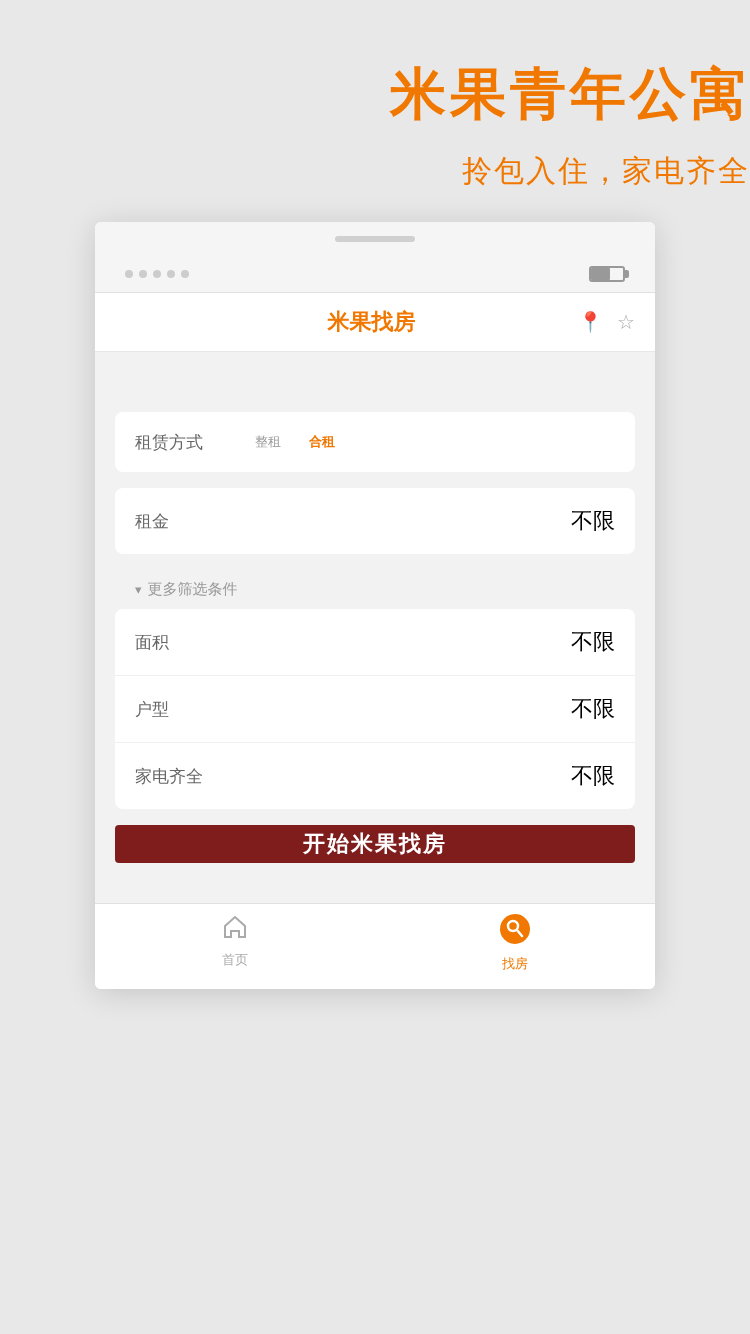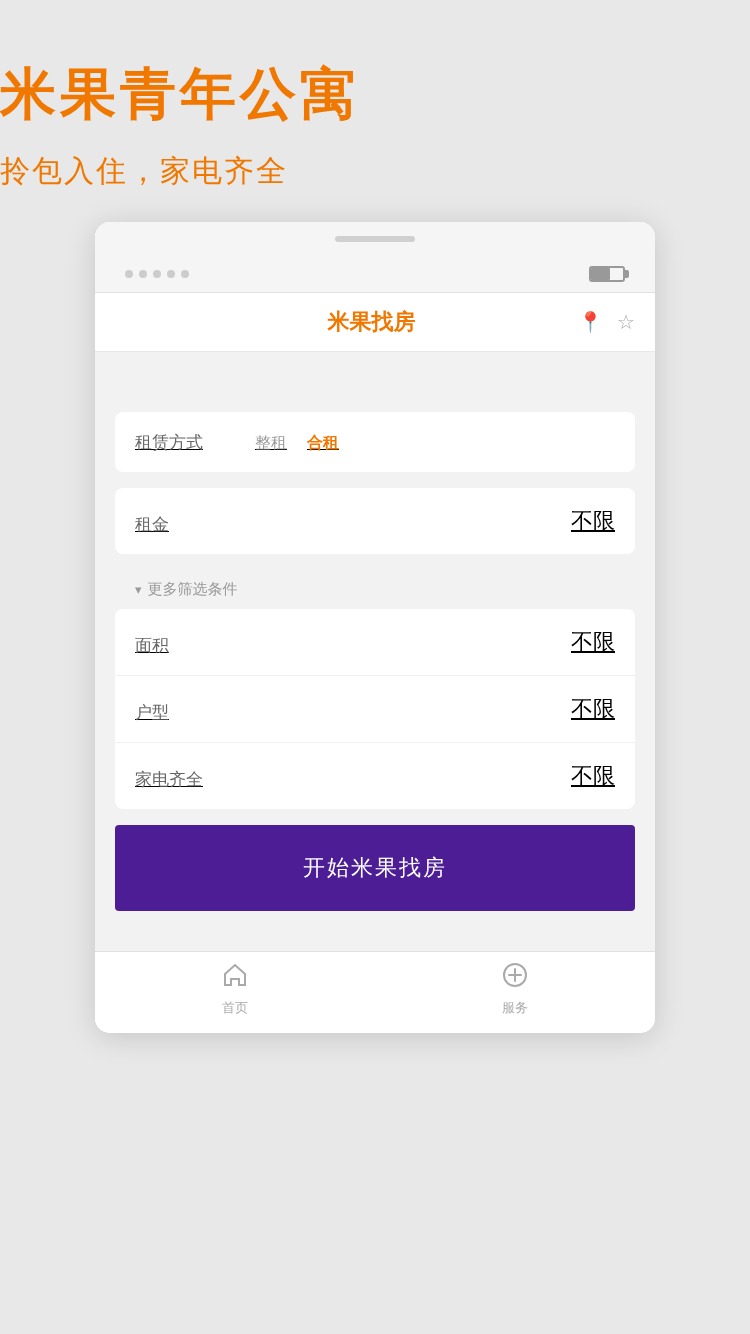--- a/index.html
+++ b/index.html
@@ -13,42 +13,42 @@
       flex-direction: column;
       align-items: center;
     }
 
     
     .app-header {
       width: 100%;
       padding-top: 60px;
       display: flex;
       flex-direction: column;
-      align-items: flex-start;
+      align-items: flex-end;
       margin-bottom: 30px;
     }
     .app-title {
       font-size: 56px;
       font-weight: bold;
       color: #f07800;
       letter-spacing: 4px;
       line-height: 1.2;
     }
     .app-subtitle {
       font-size: 30px;
       color: #f07800;
       margin-top: 24px;
       letter-spacing: 2px;
     }
 
     
     .phone-mockup {
       width: 560px;
       background: #fff;
-      border-radius: 15px;
+      border-radius: 6px;
       box-shadow: 0 4px 30px rgba(0,0,0,0.15);
       overflow: hidden;
       display: flex;
       flex-direction: column;
       position: relative;
     }
 
     
     .phone-top {
       background: #f5f5f5;
@@ -137,47 +137,47 @@
 
     
     .filter-card {
       background: #fff;
       border-radius: 8px;
       overflow: hidden;
       margin-bottom: 16px;
     }
     .filter-row {
       display: flex;
-      align-items: flex-end;
+      align-items: center;
       padding: 18px 20px;
       border-bottom: 1px solid #f0f0f0;
       min-height: 60px;
-      text-decoration: underline;
     }
     .filter-row:last-child {
       border-bottom: none;
     }
     .filter-label {
       font-size: 17px;
       color: #666;
       width: 120px;
       flex-shrink: 0;
     }
     .filter-options {
       display: flex;
       gap: 20px;
       flex: 1;
     }
     .filter-option {
-      font-size: 16px;
+      font-size: 13px;
       color: #999;
     }
     .filter-option.active {
       color: #f07800;
       font-weight: bold;
+      margin-left: 8px;
     }
     .filter-value {
       font-size: 22px;
       color: #000000;
       margin-left: auto;
     }
 
     
     .more-filters {
       padding: 10px 20px;
@@ -186,26 +186,26 @@
       display: flex;
       align-items: center;
       gap: 6px;
     }
     .more-filters-arrow {
       font-size: 13px;
     }
 
     
     .cta-button {
-      background: #4c1d95;
+      background: #7f1d1d;
       color: #fff;
       font-size: 22px;
-      font-weight: normal;
+      font-weight: bold;
       text-align: center;
-      padding: 28px;
+      padding: 4px;
       margin-top: 10px;
       letter-spacing: 2px;
       border-radius: 4px;
     }
 
     
     .bottom-tabs {
       background: #fff;
       border-top: 1px solid #e0e0e0;
       display: flex;
@@ -328,26 +328,26 @@
 
     <div class="tab-item">
       <span class="tab-icon">
         <svg width="26" height="26" viewBox="0 0 26 26" fill="none" xmlns="http://www.w3.org/2000/svg">
           <path d="M3 12L13 3L23 12V23H17V17H9V23H3V12Z" stroke="#aaa" stroke-width="2" fill="none"></path>
         </svg>
       </span>
       <span class="tab-label">首页</span>
     </div>
 
-
     <div class="tab-item">
-      <span class="tab-icon">
-        <svg width="26" height="26" viewBox="0 0 26 26" fill="none" xmlns="http://www.w3.org/2000/svg">
-          <circle cx="13" cy="13" r="11" stroke="#aaa" stroke-width="2" fill="none"></circle>
-          <line x1="13" y1="7" x2="13" y2="19" stroke="#aaa" stroke-width="2" stroke-linecap="round"></line>
-          <line x1="7" y1="13" x2="19" y2="13" stroke="#aaa" stroke-width="2" stroke-linecap="round"></line>
+      <span class="tab-icon active-tab-icon">
+        <svg width="30" height="30" viewBox="0 0 30 30" fill="none" xmlns="http://www.w3.org/2000/svg">
+          <circle cx="15" cy="15" r="15" fill="#f07800"></circle>
+          <circle cx="13" cy="12" r="5" stroke="white" stroke-width="2.5" fill="none"></circle>
+          <line x1="17" y1="16" x2="22" y2="22" stroke="white" stroke-width="2.5" stroke-linecap="round"></line>
         </svg>
       </span>
-      <span class="tab-label">服务</span>
-    </div>
+      <span class="tab-label active">找房</span>
+    </div>
+
 
   </div>
 </div>
 
 </body></html>

